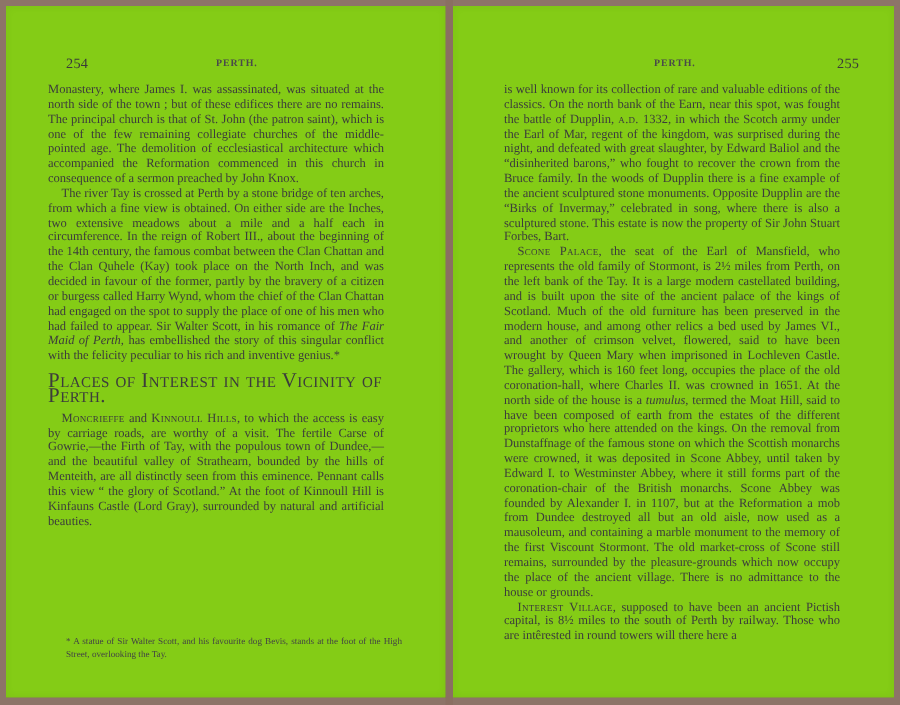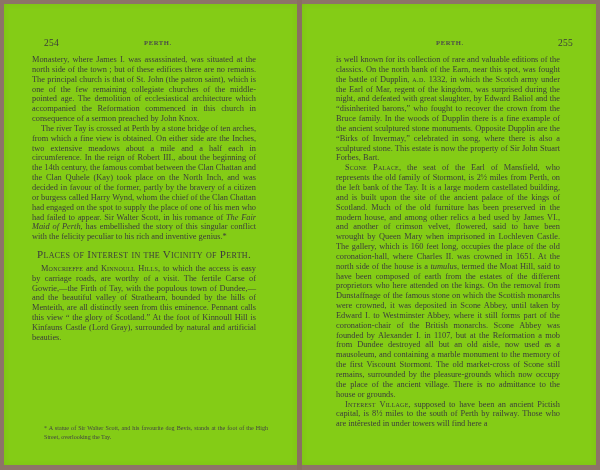--- a/index.html
+++ b/index.html
@@ -26,22 +26,22 @@
   .body {
     position:absolute; top:51px; width:224px;
     font-size:8.35px; line-height:9.85px;
     text-align:justify; color:#3c3c3c;
   }
   .page.left .body { left:28px; }
   .page.right .body { left:34px; }
   .body p { margin:0; text-indent:9px; }
   .body p.noindent { text-indent:0; }
   .body p.section-heading {
-    text-align:center; text-indent:0; margin:8px 0 4px 0;
-    font-variant:small-caps; font-size:11px; letter-spacing:0.3px;
+    text-align:left; text-indent:0; margin:8px 0 4px 0;
+    font-variant:small-caps; font-size:14px; letter-spacing:0.3px;
   }
   .sc { font-variant:small-caps; letter-spacing:0.2px; }
   .it { font-style:italic; }
   .footnote {
     position:absolute; left:40px; top:420px; width:224px;
     font-size:6.1px; line-height:8.6px; text-align:justify; color:#444;
   }
 </style>
 </head>
 <body>
@@ -63,15 +63,15 @@
 </div>
 
 <div class="page right">
   <div class="runhead" style="left:0;width:294px;">
     <span class="title" style="left:134px;">PERTH.</span>
     <span class="num" style="left:256px;">255</span>
   </div>
   <div class="body">
     <p class="noindent"><span>is well known for its collection of rare and valuable editions of the classics. On the north bank of the Earn, near this spot, was fought the battle of Dupplin, </span><span class="sc">a.d.</span><span> 1332, in which the Scotch army under the Earl of Mar, regent of the kingdom, was surprised during the night, and defeated with great slaughter, by Edward Baliol and the “disinherited barons,” who fought to recover the crown from the Bruce family. In the woods of Dupplin there is a fine example of the ancient sculptured stone monuments. Opposite Dupplin are the “Birks of Invermay,” celebrated in song, where there is also a sculptured stone. This estate is now the property of Sir John Stuart Forbes, Bart.</span></p>
     <p><span class="sc">Scone Palace</span><span>, the seat of the Earl of Mansfield, who represents the old family of Stormont, is 2½ miles from Perth, on the left bank of the Tay. It is a large modern castellated building, and is built upon the site of the ancient palace of the kings of Scotland. Much of the old furniture has been preserved in the modern house, and among other relics a bed used by James VI., and another of crimson velvet, flowered, said to have been wrought by Queen Mary when imprisoned in Lochleven Castle. The gallery, which is 160 feet long, occupies the place of the old coronation-hall, where Charles II. was crowned in 1651. At the north side of the house is a </span><span class="it">tumulus</span><span>, termed the Moat Hill, said to have been composed of earth from the estates of the different proprietors who here attended on the kings. On the removal from Dunstaffnage of the famous stone on which the Scottish monarchs were crowned, it was deposited in Scone Abbey, until taken by Edward I. to Westminster Abbey, where it still forms part of the coronation-chair of the British monarchs. Scone Abbey was founded by Alexander I. in 1107, but at the Reformation a mob from Dundee destroyed all but an old aisle, now used as a mausoleum, and containing a marble monument to the memory of the first Viscount Stormont. The old market-cross of Scone still remains, surrounded by the pleasure-grounds which now occupy the place of the ancient village. There is no admittance to the house or grounds.</span></p>
-    <p><span class="sc">Interest Village</span><span>, supposed to have been an ancient Pictish capital, is 8½ miles to the south of Perth by railway. Those who are intêrested in under towers will find here a</span></p>
+    <p><span class="sc">Interest Village</span><span>, supposed to have been an ancient Pictish capital, is 8½ miles to the south of Perth by railway. Those who are intêrested in round towers will there here a</span></p>
   </div>
 </div>
 
 </body></html>

